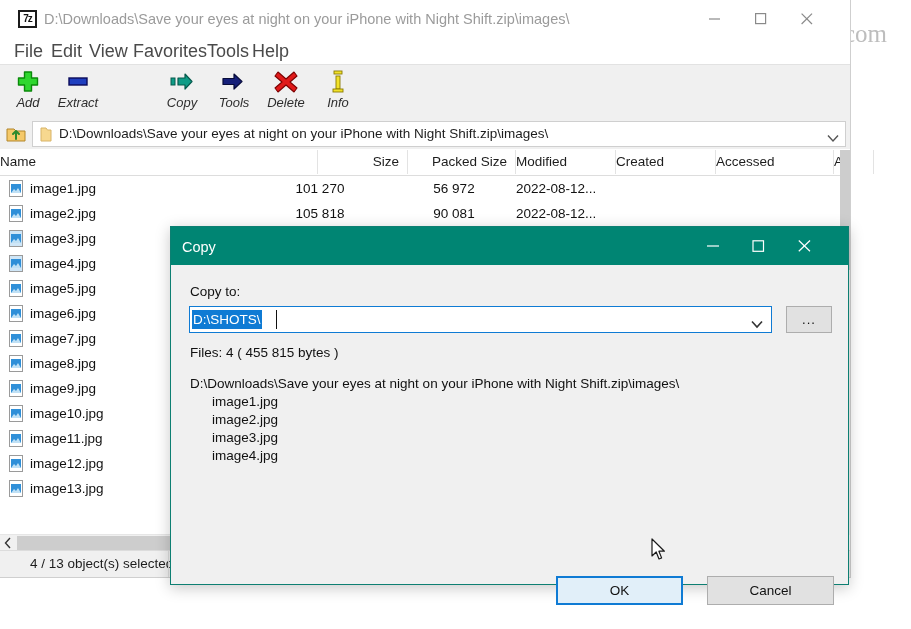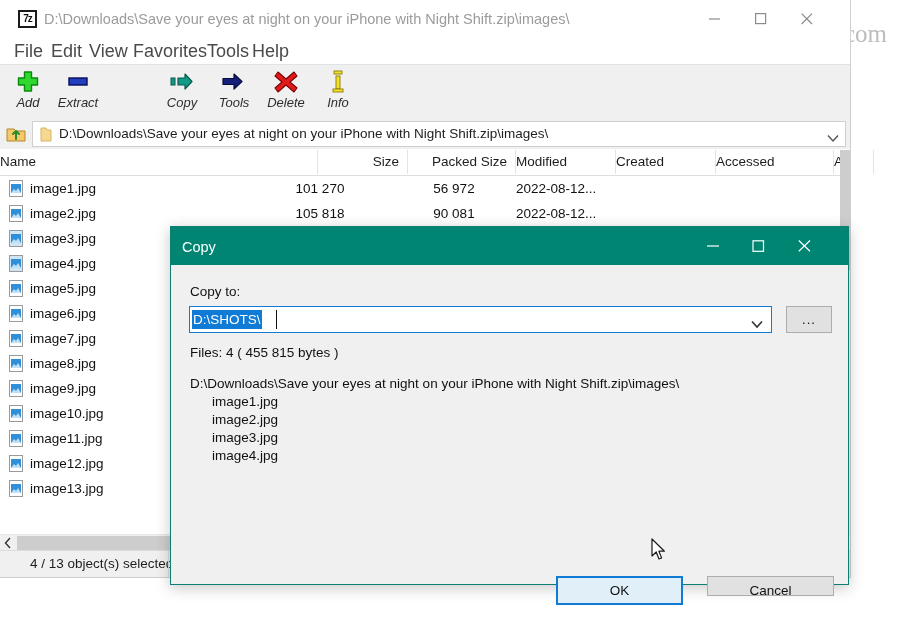--- a/index.html
+++ b/index.html
@@ -169,21 +169,21 @@
   .files-line { position:absolute; left:19px; top:80px; font-size:13.5px; color:#111; white-space:nowrap;}
   .src-files { position:absolute; left:19px; top:110px; width:620px; }
   .src-files .f { font-size:13.5px; color:#111; padding-left:22px; line-height:18px; white-space:nowrap;}
 
   .okbtn {
     position:absolute; left:385px; top:311px; width:127px; height:29px;
     background:#e1eff9; border:2px solid #0f7bd4; box-sizing:border-box;
     font-size:13.5px; color:#111; text-align:center; line-height:25px; cursor:default;
   }
   .cancelbtn {
-    position:absolute; left:536px; top:311px; width:127px; height:20px;
+    position:absolute; left:536px; top:311px; width:127px; height:29px;
     background:#e1e1e1; border:1px solid #adadad; box-sizing:border-box;
     font-size:13.5px; color:#111; text-align:center; line-height:27px; cursor:default;
   }
   .cursor-arrow { position:absolute; left:651px; top:538px; width:16px; height:24px; pointer-events:none; }
 </style>
 </head>
 <body>
 
 <div id="root">
 

